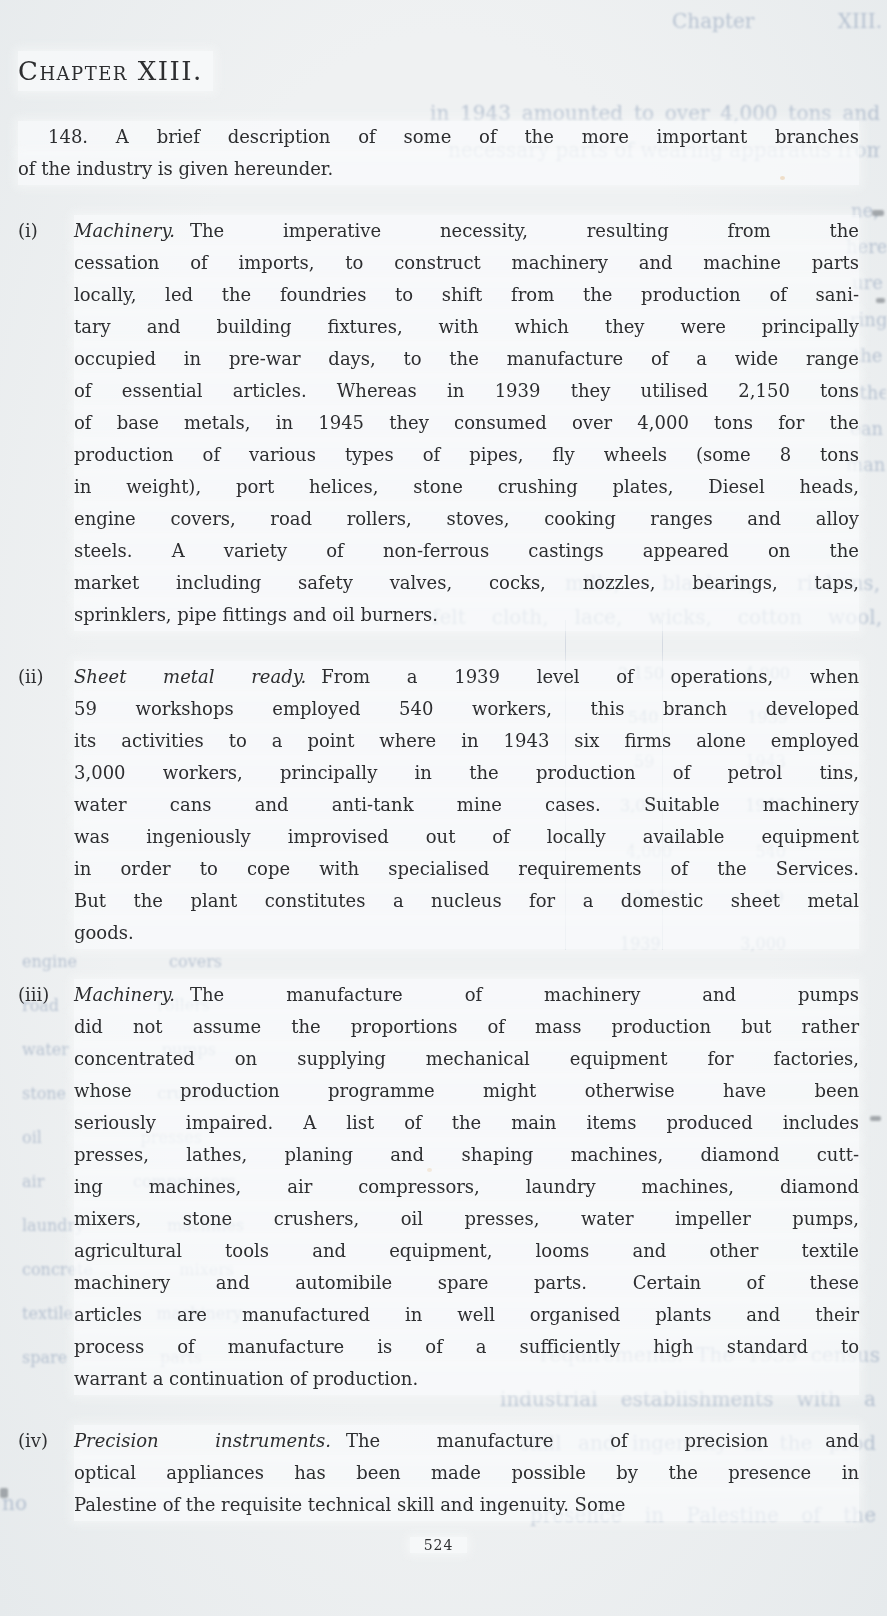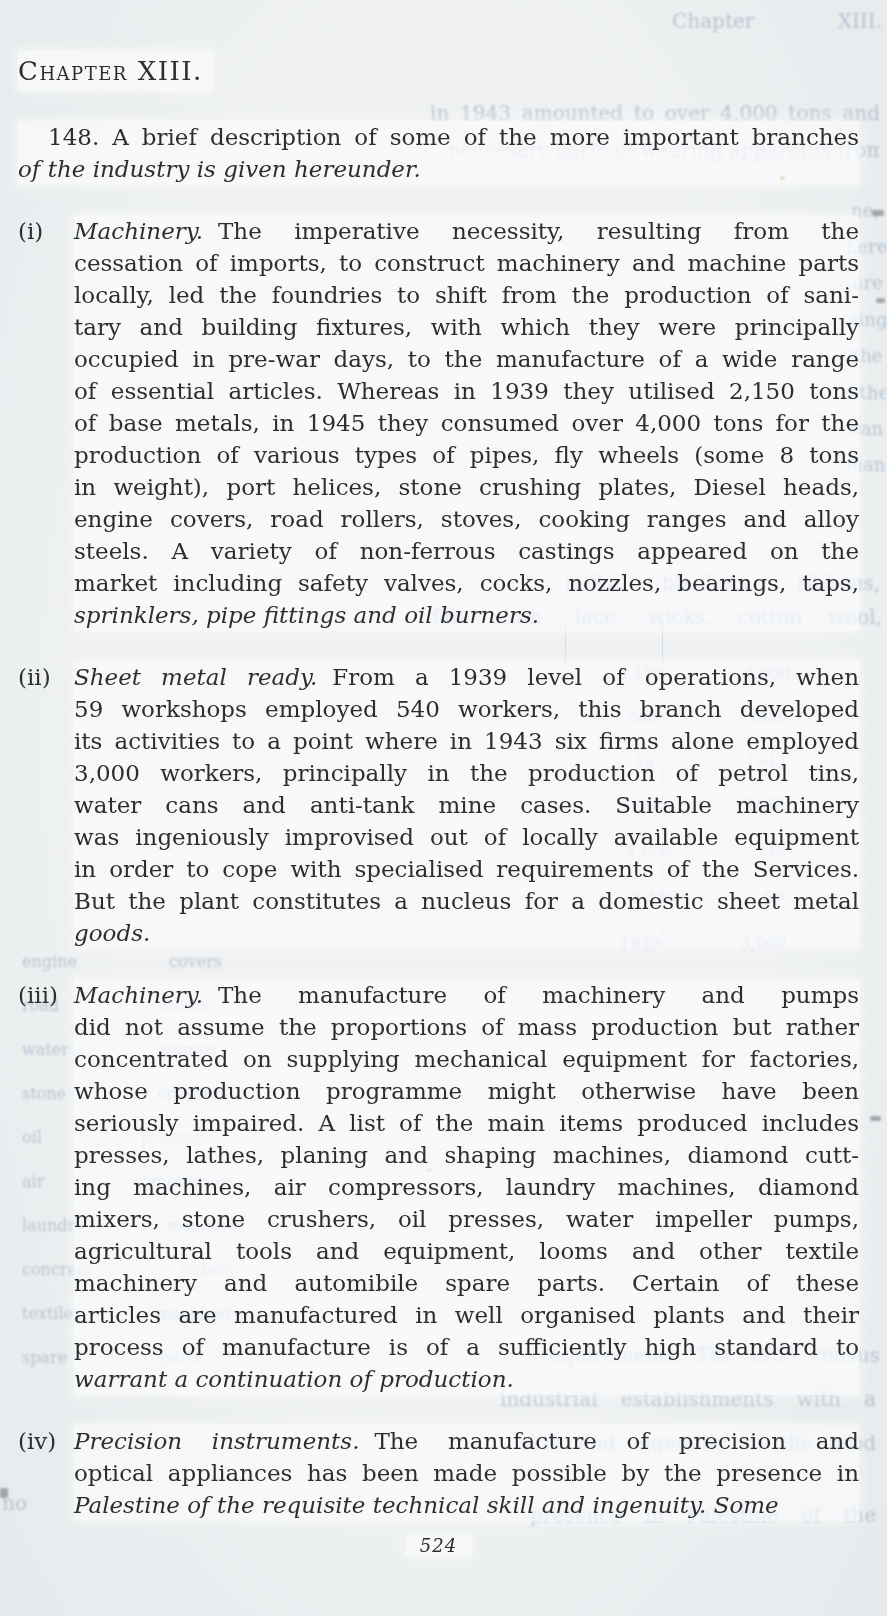--- a/index.html
+++ b/index.html
@@ -25,31 +25,31 @@
   
   .content{position:relative;z-index:1;padding:14px 28px 0 18px;margin-top:33px;}
   .band{background:rgba(250,251,252,.72);box-shadow:0 0 10px 3px rgba(250,251,252,.55);}
   h1.chapter{
     font-size:26px;font-weight:normal;font-variant:small-caps;
     letter-spacing:1.5px;margin:4px 0 0 0;line-height:40px;height:40px;
     display:inline-block;padding-right:10px;
   }
   .para148{margin-top:30px;}
   .tline{
-    font-size:23px;line-height:32px;height:32px;
+    font-size:18px;line-height:32px;height:32px;
     white-space:nowrap;overflow:visible;
     text-align:justify;text-align-last:justify;
   }
-  .tline.last{text-align-last:left;font-style:italic;}
+  .tline.last{text-align-last:left;}
   .tline.indent{text-indent:30px;}
   .item{margin-top:30px;margin-left:56px;position:relative;}
   .item-label{position:absolute;left:-56px;width:48px;text-align:right;font-style:normal;}
   .item-term{font-style:italic;margin-right:15px;}
   .pageno-wrap{margin-top:14px;text-align:center;}
-  .pageno{display:inline-block;font-size:18px;letter-spacing:1px;padding:0 14px;font-style:italic;}
+  .pageno{display:inline-block;font-size:14px;letter-spacing:1px;padding:0 14px;}
 </style>
 </head>
 <body>
 
 <div class="page">
 
   <div class="ghost-layer">
     <div class="vrule" style="left:565px;top:620px;height:330px;"></div>
     <div class="vrule" style="left:662px;top:620px;height:330px;"></div>
   <div class="ghost" style="left: 672px; top: 4px; width: 210px; font-size: 20px;">Chapter XIII.</div>

